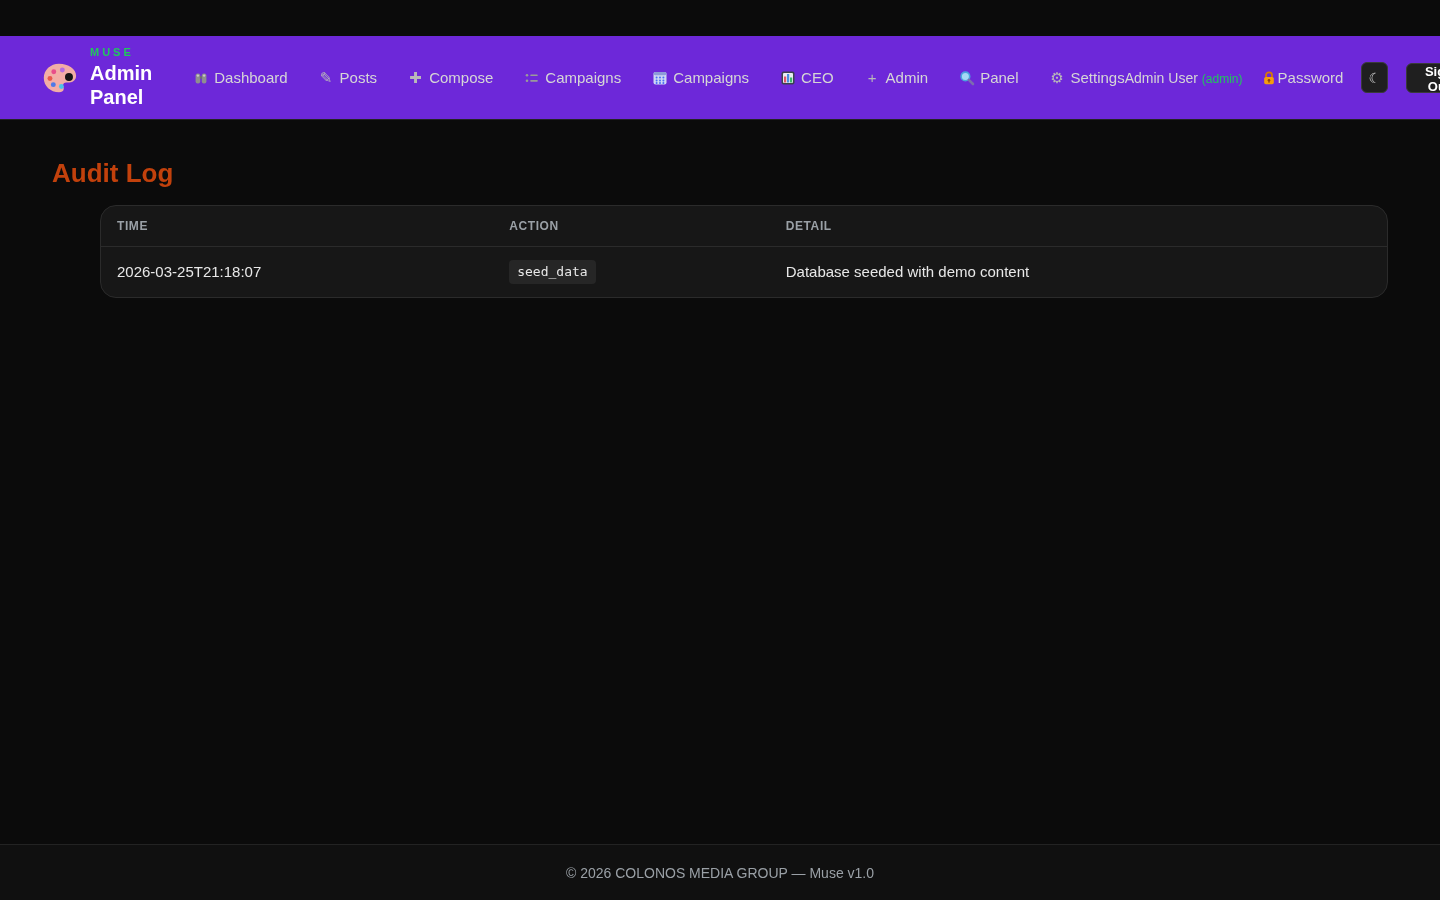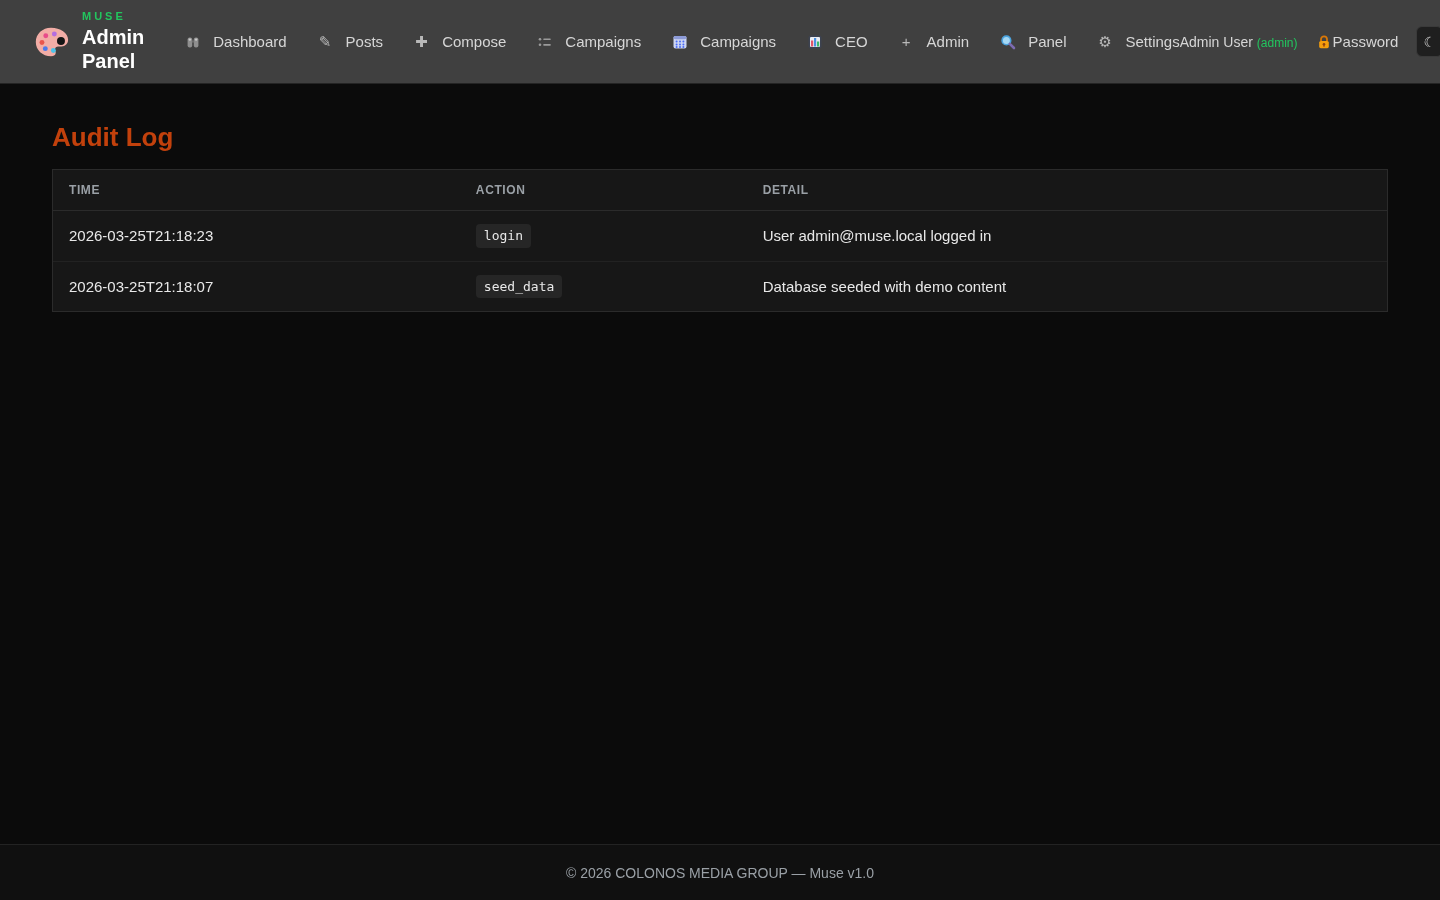--- a/index.html
+++ b/index.html
@@ -10,34 +10,35 @@
     color:#e8e8e8;
     font-family:"Liberation Sans", sans-serif;
     display:flex; flex-direction:column;
     overflow:hidden;
   }
 
   
   header {
     flex:0 0 auto;
     height:84px;
-    background:#404040;
+    background:#6d28d9;
     border-bottom:1px solid #242424;
     display:flex; align-items:center;
-    padding:0 32px;
+    padding:0 40px;
+    margin-top:36px;
   }
   .brand { display:flex; align-items:center; gap:12px; }
   .brand-logo { width:42px; height:42px; display:flex; align-items:center; justify-content:center; }
   .brand-text { display:flex; flex-direction:column; line-height:1.2; }
   .brand-kicker { color:#22c55e; font-size:11px; font-weight:700; letter-spacing:3px; }
   .brand-title { color:#ffffff; font-size:20px; font-weight:700; margin-top:2px; }
 
   nav { display:flex; align-items:center; gap:30px; margin-left:36px; }
   .nav-item {
-    display:flex; align-items:flex-end; gap:12px;
+    display:flex; align-items:flex-end; gap:5px;
     color:#d6d6d6; font-size:15px; text-decoration:none; cursor:pointer;
     white-space:nowrap;
   }
   .nav-ic {
     width:17px; height:17px;
     display:inline-flex; align-items:center; justify-content:center;
     flex:0 0 auto;
   }
   .nav-ic.glyph { color:#b9b9b9; font-size:15px; line-height:1; }
 
@@ -52,22 +53,23 @@
   .theme-btn { width:34px; height:31px; font-size:14px; color:#cfcfcf; display:flex; align-items:center; justify-content:center; }
   .signout-btn { height:30px; padding:0 14px; font-weight:700; font-size:13px; color:#ffffff; }
 
   
   main { flex:1 1 auto; padding:0 52px; }
   .page-title { font-size:26px; font-weight:700; color:#c2410c; margin:38px 0 16px; }
 
   .card {
     background:#171717;
     border:1px solid #2b2b2b;
-    border-radius:0;
+    border-radius:16px;
     overflow:hidden;
+    margin-left:48px;
   }
   table { width:100%; border-collapse:collapse; }
   col.c-time { width:30.5%; }
   col.c-action { width:21.5%; }
   th {
     text-align:left; font-size:12px; letter-spacing:.6px;
     color:#9aa0a6; font-weight:700; text-transform:uppercase;
     padding:13px 16px; border-bottom:1px solid #2b2b2b;
   }
   td {
@@ -238,25 +240,20 @@
         </colgroup>
       <thead>
           <tr id="audit-head-row">
             <th>TIME</th>
             <th>ACTION</th>
             <th>DETAIL</th>
           </tr>
         </thead>
       <tbody id="audit-body">
           <tr>
-            <td>2026-03-25T21:18:23</td>
-            <td><span class="badge">login</span></td>
-            <td>User admin@muse.local logged in</td>
-          </tr>
-          <tr>
             <td>2026-03-25T21:18:07</td>
             <td><span class="badge">seed_data</span></td>
             <td>Database seeded with demo content</td>
           </tr>
         </tbody>
     </table>
   </div>
 </main>
 
 <footer>

